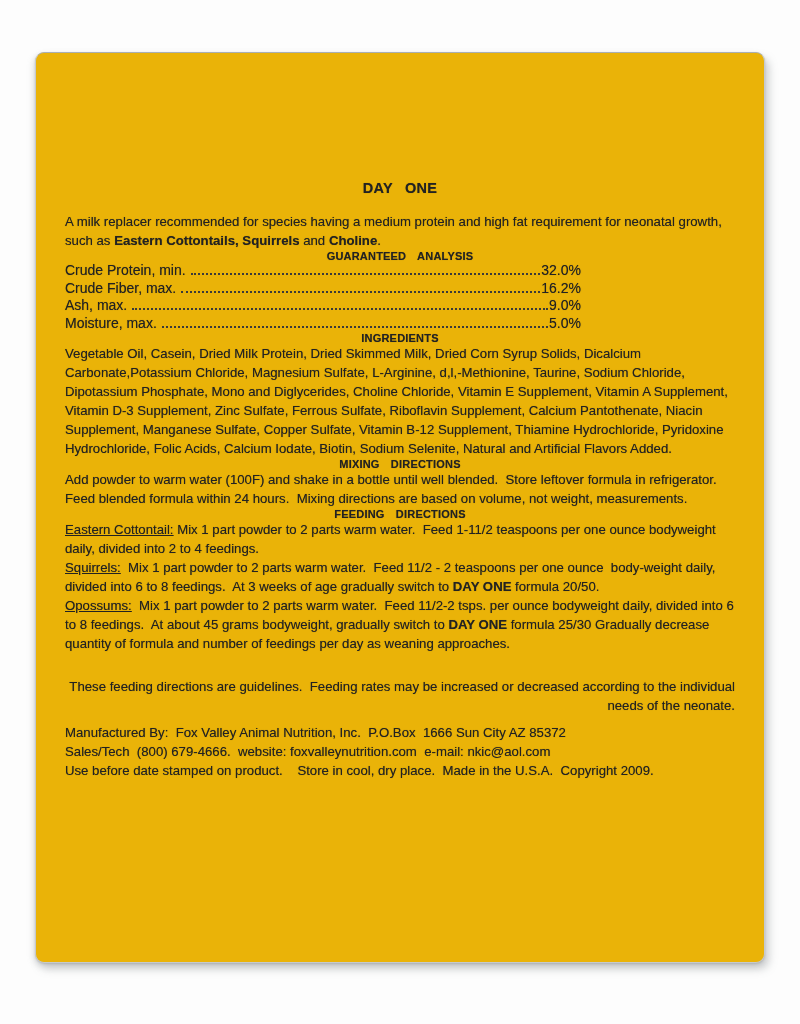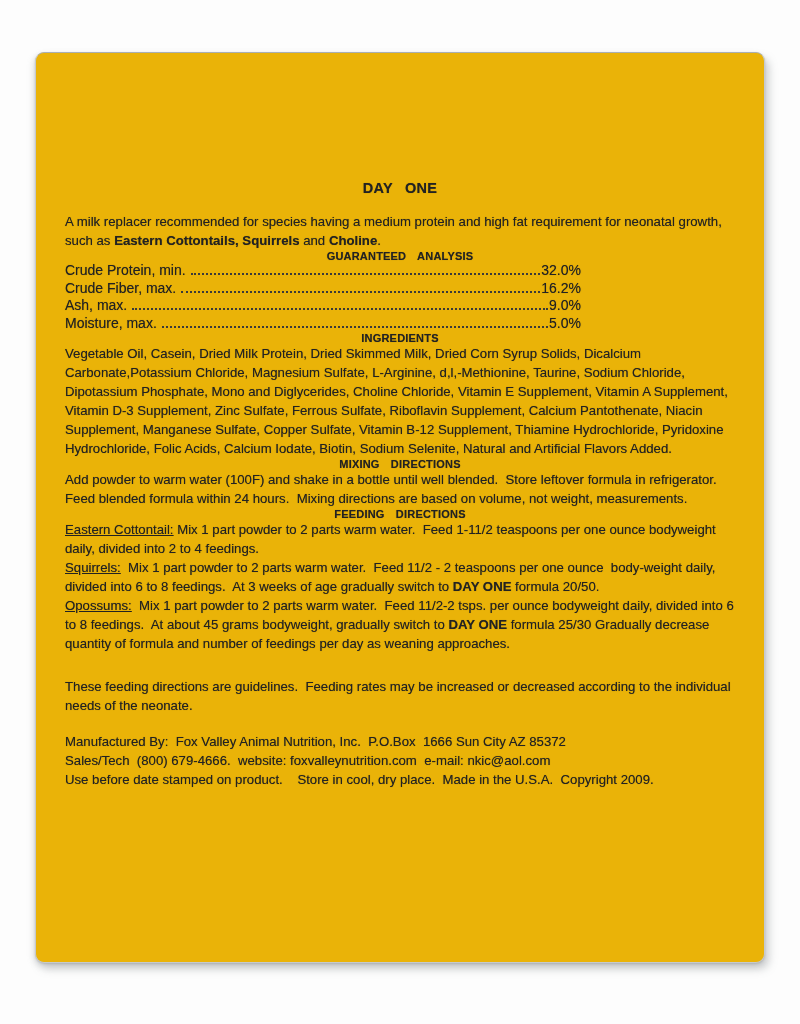--- a/index.html
+++ b/index.html
@@ -82,22 +82,22 @@
   }
   .aval { white-space: nowrap; text-align: right; }
   .ing-heading { margin-top: 15px; margin-bottom: 1px; }
   .mix-heading { margin-top: 24px; margin-bottom: 1px; }
   .feed-heading { margin-top: 16px; margin-bottom: 2px; }
   .species {
     font-weight: normal;
     text-decoration: underline;
     text-underline-offset: 1px;
   }
-  .guidelines { margin-top: 24px; }
-  .mfr { margin-top: 17px; line-height: 19.5px; }
+  .guidelines { margin-top: 24px; text-align: right; }
+  .mfr { margin-top: 8px; line-height: 19.5px; }
 </style>
 </head>
 <body>
 
 <div class="page">
   <div class="label-card">
 
     <div class="title-block">
       <div class="title-line">DAY ONE</div>
     </div>

